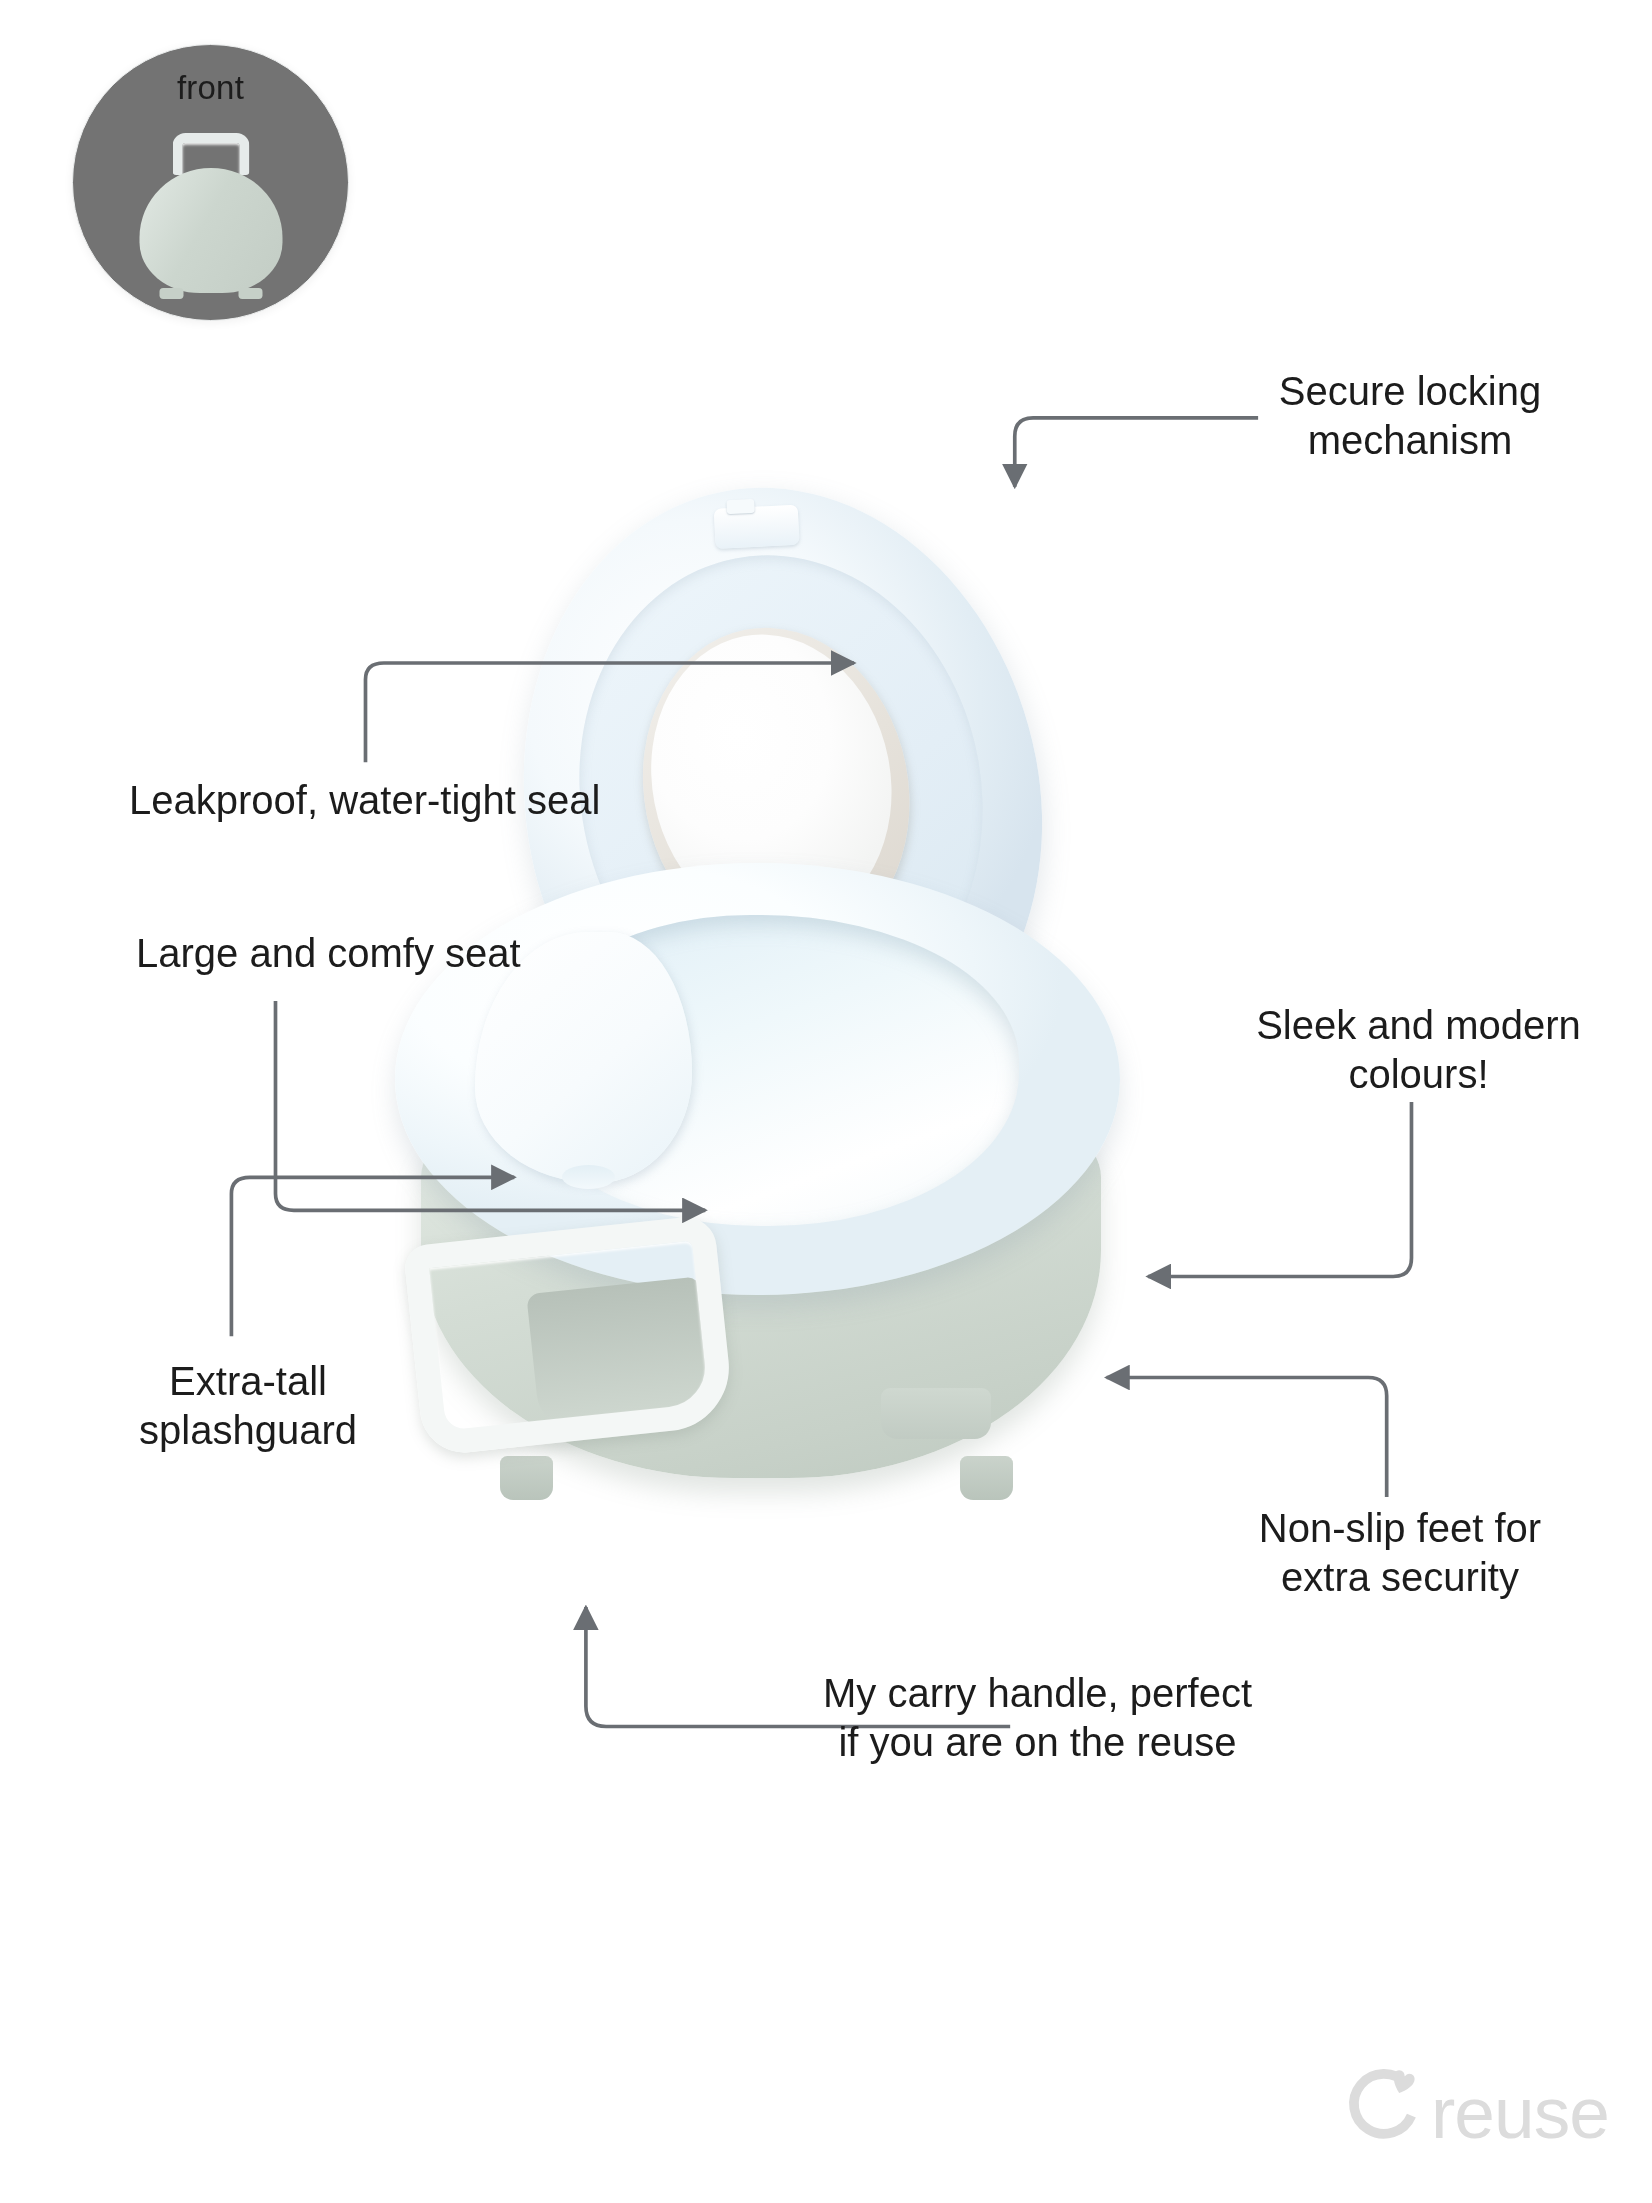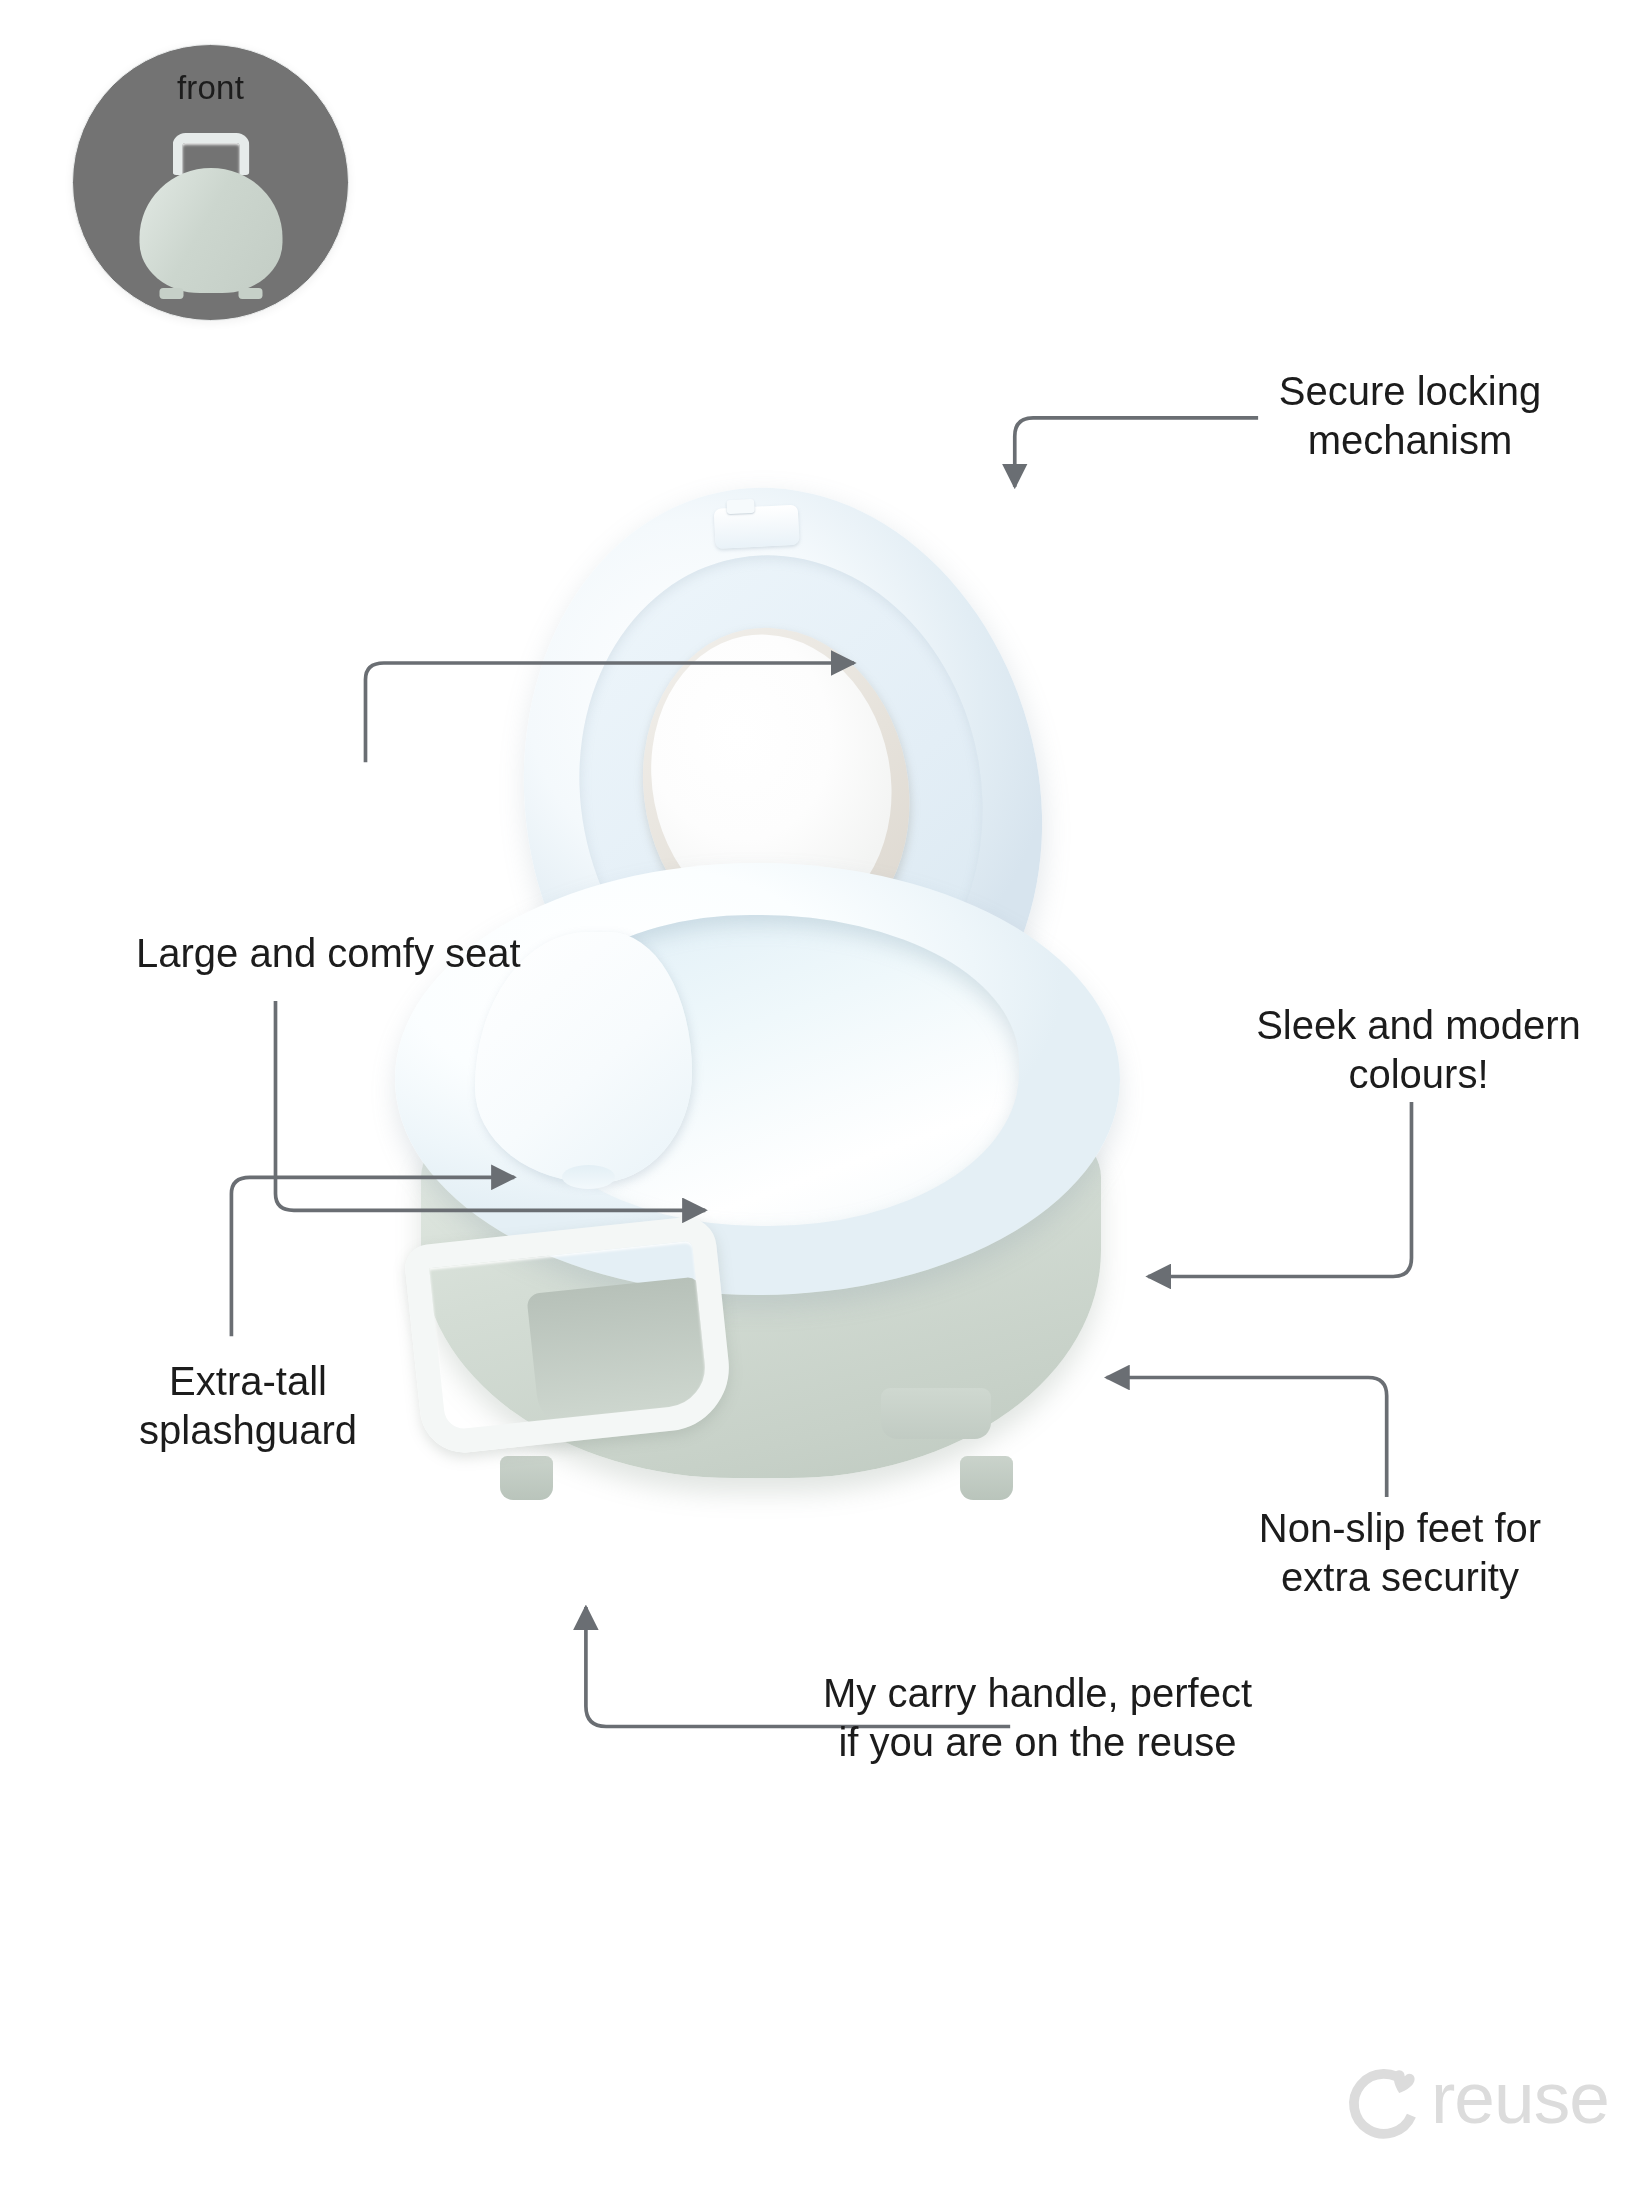--- a/index.html
+++ b/index.html
@@ -294,21 +294,21 @@
     height: 2204px;
     pointer-events: none;
   }
 
   
   #logo {
     position: absolute;
     right: 44px;
     bottom: 55px;
     display: flex;
-    align-items: flex-start;
+    align-items: flex-end;
     gap: 2px;
   }
   #logo-text {
     font-size: 73px;
     color: #dcdcdc;
     letter-spacing: -0.9px;
     line-height: 1;
   }
 </style>
 </head>
@@ -385,20 +385,21 @@
 
       <path d="M 1510 1630 L 1510 1520 Q 1510 1500 1490 1500 L 1205 1500" marker-end="url(#ar-l)"></path>
 
       <path d="M 1100 1880 L 660 1880 Q 638 1880 638 1858 L 638 1750" marker-end="url(#ar-u)"></path>
     </g>
   </svg>
 
   <div class="callout ca-center" style="left:1254px; top:367px; width:312px;">Secure locking
 mechanism</div>
 
+  <div class="callout ca-left" style="left:129px; top:776px; width:569px;">Leakproof, water-tight seal</div>
 
   <div class="callout ca-left" style="left:136px; top:929px; width:514px;">Large and comfy seat</div>
 
   <div class="callout ca-center" style="left:101px; top:1357px; width:294px;text-align:center;">Extra-tall
 splashguard</div>
 
   <div class="callout ca-center" style="left:1244px; top:1001px; width:349px;">Sleek and modern
 colours!</div>
 
   <div class="callout ca-center" style="left:1221px; top:1504px; width:358px;">Non-slip feet for

